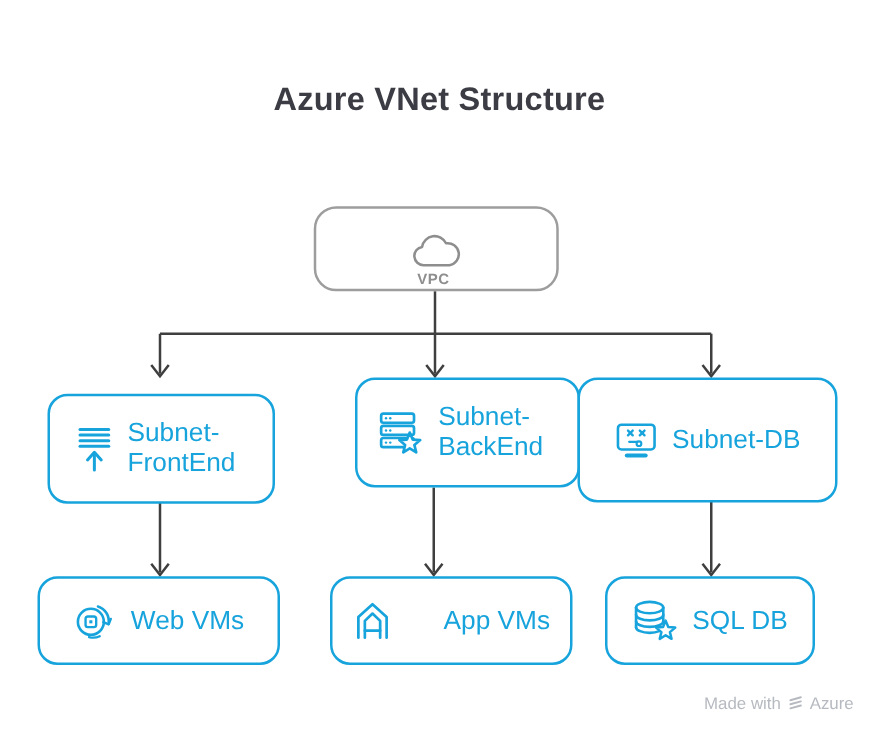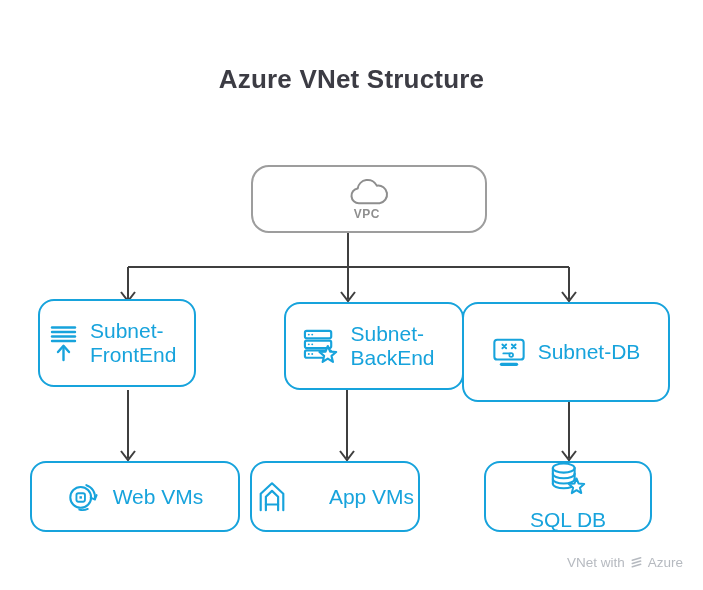--- a/index.html
+++ b/index.html
@@ -45,30 +45,30 @@
     <path d="M341 292 L348 301 L355 292"></path>
     <path d="M562 292 L569 301 L576 292"></path>
     <path d="M128 390 V 458"></path>
     <path d="M347 390 V 458"></path>
     <path d="M569 390 V 458"></path>
     <path d="M121 451 L128 460 L135 451"></path>
     <path d="M340 451 L347 460 L354 451"></path>
     <path d="M562 451 L569 460 L576 451"></path>
   </svg>
 
-  <div class="node gray" style="left:251px;top:165px;width:236px;height:68px;">
+  <div class="node gray" style="left:251px;top:165px;width:196px;height:68px;align-items:flex-end;">
     <span class="icon">
       <svg width="46" height="46" viewBox="0 0 50 46" fill="none" stroke="currentColor" stroke-width="2.2" stroke-linecap="round" stroke-linejoin="round">
         <path d="M36.5 27.5H14a8 8 0 0 1-1.3-15.9 11 11 0 0 1 20.8-3.1A7.6 7.6 0 0 1 36.5 27.5z"></path>
         <text x="8.5" y="44" font-size="13" font-weight="700" letter-spacing="0.5" fill="currentColor" stroke="none" font-family="Liberation Sans, sans-serif">VPC</text>
       </svg>
     </span>
   </div>
 
-  <div class="node blue" style="left:38px;top:299px;width:158px;height:88px;justify-content:center;">
+  <div class="node blue" style="left:38px;top:315px;width:182px;height:88px;justify-content:center;">
     <span class="icon">
       <svg width="30" height="37" viewBox="0 0 30 37" fill="none" stroke="currentColor" stroke-width="2.4" stroke-linecap="round" stroke-linejoin="round">
         <path d="M4 2.5 H27"></path>
           <path d="M4 7 H27"></path>
           <path d="M4 11.5 H27"></path>
           <path d="M4 16 H27"></path>
         <path d="M15.5 35 V22"></path>
           <path d="M10 27 L15.5 20.8 L21 27"></path>
       </svg>
     </span>
@@ -100,62 +100,62 @@
         <path d="M10 28.5 H26" stroke-width="3.4"></path>
         <path d="M11 7.5 l4 4 M15 7.5 l-4 4" stroke-width="2"></path>
         <path d="M21 7.5 l4 4 M25 7.5 l-4 4" stroke-width="2"></path>
         <path d="M12 17 H19" stroke-width="1.9"></path>
         <circle cx="20.3" cy="18.6" r="2" stroke-width="1.8"></circle>
       </svg>
     </span>
     <span class="label nowrap">Subnet-DB</span>
   </div>
 
-  <div class="node blue" style="left:30px;top:461px;width:210px;height:71px;text-align:right;">
+  <div class="node blue" style="left:30px;top:461px;width:194px;height:71px;text-align:right;">
     <span class="icon">
       <svg width="34" height="33" viewBox="0 0 36 34" fill="none" stroke="currentColor" stroke-width="2.2" stroke-linecap="round" stroke-linejoin="round">
         <circle cx="14.5" cy="18" r="11"></circle>
         <rect x="10" y="13.5" width="9" height="9" rx="2" stroke-width="2"></rect>
         <rect x="13.2" y="16.7" width="2.6" height="2.6" fill="currentColor" stroke="none"></rect>
         <path d="M20.5 5 A13 13 0 0 1 29.5 19.5"></path>
         <path d="M25 18.3 L29.6 20.2 L31.4 15.5" stroke-width="2"></path>
         <path d="M22 30.2 A12.5 12.5 0 0 1 13 30.9" stroke-width="2"></path>
       </svg>
     </span>
     <span class="label nowrap">Web VMs</span>
   </div>
 
-  <div class="node blue" style="left:250px;top:461px;width:170px;height:71px;gap:41px;">
+  <div class="node blue" style="left:264px;top:461px;width:194px;height:71px;gap:41px;">
     <span class="icon">
       <svg width="32" height="33" viewBox="0 0 34 34" fill="none" stroke="currentColor" stroke-width="2.3" stroke-linecap="round" stroke-linejoin="round">
         <path d="M5 31.5 V14 L17 3 L29 14 V31.5"></path>
         <path d="M10.5 31.5 V17.2 L17 11 L23.5 17.2 V31.5"></path>
         <path d="M10.5 25.5 H23.5"></path>
       </svg>
     </span>
     <span class="label nowrap">App VMs</span>
   </div>
 
-  <div class="node blue" style="left:484px;top:461px;width:168px;height:71px;flex-direction:column;">
+  <div class="node blue" style="left:484px;top:461px;width:168px;height:71px;">
     <span class="icon">
       <svg width="36" height="35" viewBox="0 0 38 36" fill="none" stroke="currentColor" stroke-width="2.2" stroke-linecap="round" stroke-linejoin="round">
         <ellipse cx="14.5" cy="7" rx="11.5" ry="4.8"></ellipse>
         <path d="M3 7 V23.5"></path>
           <path d="M26 7 V18.5"></path>
         <path d="M3 13 A11.5 4.8 0 0 0 26 13"></path>
         <path d="M3 18.5 A11.5 4.8 0 0 0 26 18.5"></path>
         <path d="M3 23.5 A11.5 4.8 0 0 0 26 23.5"></path>
         <path d="M28 18 L30.2 23.4 L36.1 23.9 L31.6 27.7 L33 33.4 L28 30.3 L23 33.4 L24.4 27.7 L19.9 23.9 L25.8 23.4 Z" fill="#fff" stroke-width="2.1"></path>
       </svg>
     </span>
     <span class="label nowrap">SQL DB</span>
   </div>
 
   <div class="watermark">
-    <span>VNet with</span>
+    <span>Made with</span>
     <span class="icon">
       <svg width="13" height="13" viewBox="0 0 14 13" fill="none" stroke="currentColor" stroke-width="1.7" stroke-linecap="round">
         <path d="M2.5 4 L11.5 1.5"></path>
           <path d="M2.5 7.5 L11.5 5"></path>
           <path d="M2.5 11 L11.5 8.5"></path>
       </svg>
     </span>
     <span>Azure</span>
   </div>
 

